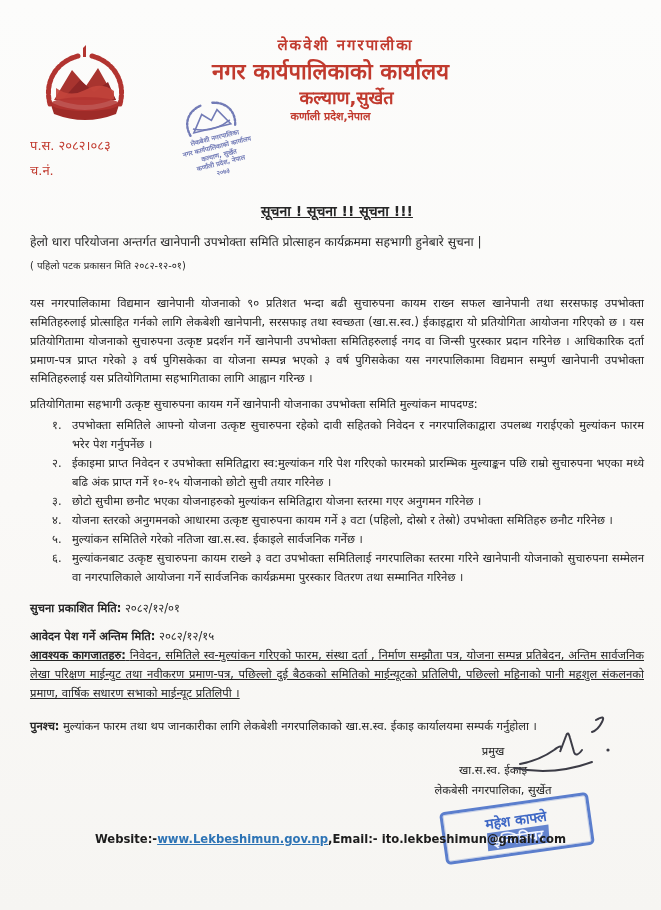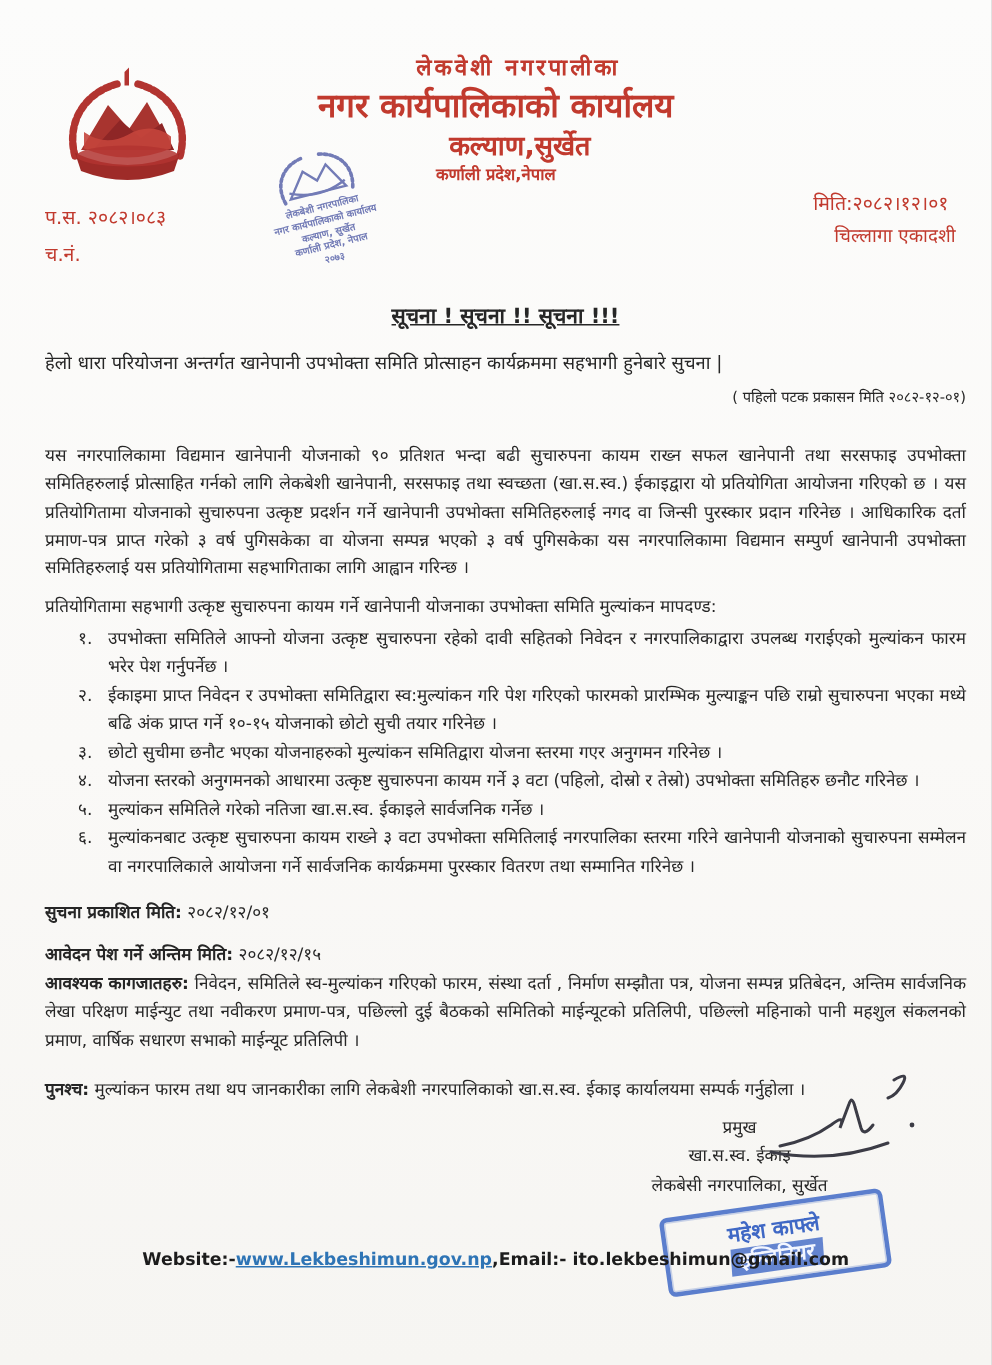--- a/index.html
+++ b/index.html
@@ -29,31 +29,31 @@
   
   .round-stamp{
     position:absolute; left:163px; top:100px; width:104px; text-align:center;
     transform:rotate(-14deg); color:var(--stamp-blue); opacity:.82;
   }
   .round-stamp .st-line{ font-size:6.5px; line-height:1.35; font-weight:bold; }
   
   .main{ position:absolute; top:200px; left:30px; width:614px; font-size:11.4px; line-height:1.66; }
   .notice-title{ text-align:center; font-size:14px; font-weight:bold; text-decoration:underline; }
   .subject-line{ font-weight:normal; font-size:12.2px; margin-top:9px; }
-  .publish-note{ text-align:right; font-size:9.8px; margin-top:6px; }
+  .publish-note{ text-align:left; font-size:9.8px; margin-top:6px; }
   .intro{ margin-top:19px; text-align:justify; }
   .criteria-heading{ margin-top:7px; }
   .criteria-list{ margin-top:2px; }
   .criteria-item{ display:flex; margin-left:22px; }
   .criteria-item .num{ width:20px; flex:0 0 20px; }
   .criteria-item .itext{ flex:1; text-align:justify; }
   .date-line{ margin-top:10px; }
   .dates-block{ margin-top:12px; }
   .b{ font-weight:bold; }
-  .docs{ margin-top:0px; text-align:justify; }
+  .docs{ margin-top:0px; text-align:justify;text-decoration:underline; }
   .postscript{ margin-top:14px; }
   
   .sig-block{ width:250px; margin:6px 26px 0 auto; text-align:center; position:relative; line-height:1.7; }
   .sig-svg{ position:absolute; right:-4px; top:-26px; }
   .name-stamp{
     width:128px; margin:2px 52px 0 auto; padding:6px 8px 5px 8px;
     border:3px solid rgba(63,104,197,.85); border-radius:5px;
     transform:rotate(-8deg); color:var(--bright-blue); text-align:center;
     font-weight:bold; font-size:14px; line-height:1.3;
     box-shadow:0 0 0 1px rgba(63,104,197,.25) inset;
@@ -102,24 +102,20 @@
   <div class="header-center">
     <div class="org-line1">लेकवेशी नगरपालीका</div>
     <div class="org-line2">नगर कार्यपालिकाको कार्यालय</div>
     <div class="org-line3">कल्याण,सुर्खेत</div>
     <div class="org-line4">कर्णाली प्रदेश,नेपाल</div>
   </div>
 
   <div class="meta-left">
     <div>प.स. २०८२।०८३</div>
     <div>च.नं.</div>
-  </div>
-  <div class="meta-right">
-    <div>मिति:२०८२।१२।०१</div>
-    <div class="sub">चिल्लागा एकादशी</div>
   </div>
 
   <div class="main">
     <div class="notice-title">सूचना ! सूचना !! सूचना !!!</div>
     <div class="subject-line">हेलो धारा परियोजना अन्तर्गत खानेपानी उपभोक्ता समिति प्रोत्साहन कार्यक्रममा सहभागी हुनेबारे सुचना |</div>
     <div class="publish-note">( पहिलो पटक प्रकासन मिति २०८२-१२-०१)</div>
     <div class="intro">यस नगरपालिकामा विद्यमान खानेपानी योजनाको ९० प्रतिशत भन्दा बढी सुचारुपना कायम राख्न सफल खानेपानी तथा सरसफाइ उपभोक्ता समितिहरुलाई प्रोत्साहित गर्नको लागि लेकबेशी खानेपानी, सरसफाइ तथा स्वच्छता (खा.स.स्व.) ईकाइद्वारा यो प्रतियोगिता आयोजना गरिएको छ । यस प्रतियोगितामा योजनाको सुचारुपना उत्कृष्ट प्रदर्शन गर्ने खानेपानी उपभोक्ता समितिहरुलाई नगद वा जिन्सी पुरस्कार प्रदान गरिनेछ । आधिकारिक दर्ता प्रमाण-पत्र प्राप्त गरेको ३ वर्ष पुगिसकेका वा योजना सम्पन्न भएको ३ वर्ष पुगिसकेका यस नगरपालिकामा विद्यमान सम्पुर्ण खानेपानी उपभोक्ता समितिहरुलाई यस प्रतियोगितामा सहभागिताका लागि आह्वान गरिन्छ ।</div>
 
     <div class="criteria-heading">प्रतियोगितामा सहभागी उत्कृष्ट सुचारुपना कायम गर्ने खानेपानी योजनाका उपभोक्ता समिति मुल्यांकन मापदण्ड:</div>
     <div class="criteria-list">

